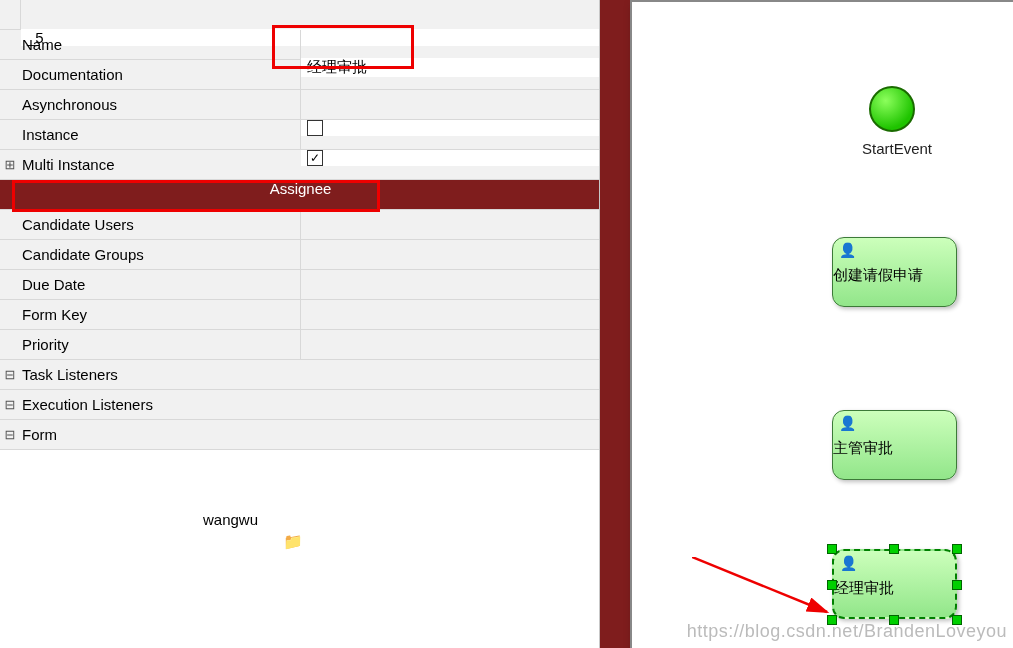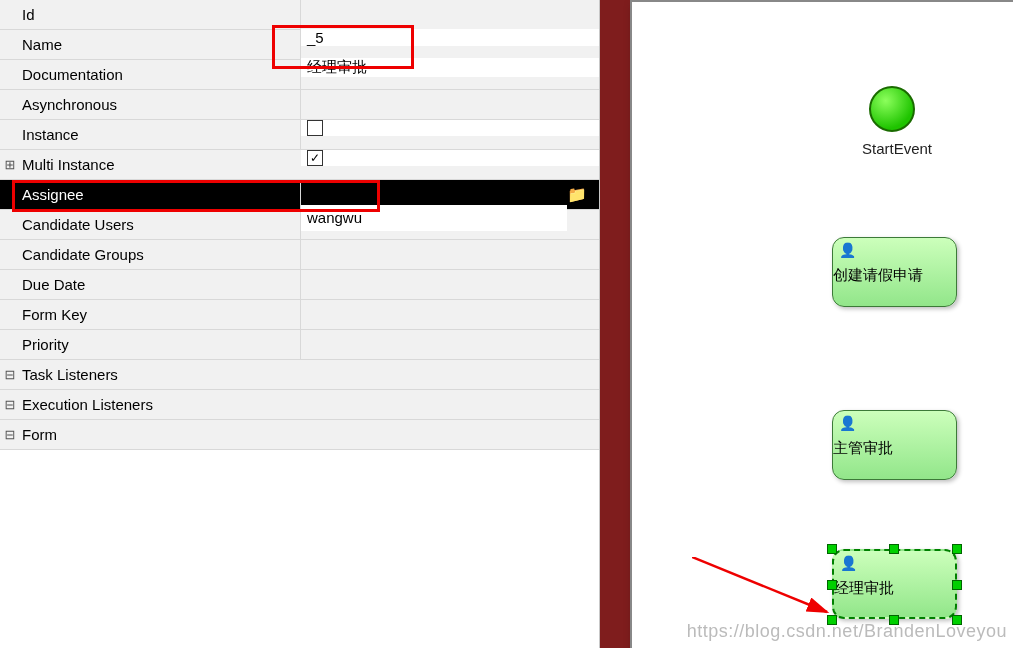--- a/index.html
+++ b/index.html
@@ -51,21 +51,22 @@
   }
   .row .val {
     flex: 1 1 auto;
     padding-left: 6px;
     display: flex;
     align-items: center;
     background: #fff;
     margin-top: 46px;
   }
   .row.selected {
-    background: #000000;
+    background: #7f1d1d;
+    flex-direction: column;
   }
   .row.selected .label { color: #fff; }
   .row.selected .exp { color: #fff; }
   .row .val input[type=text]{
     border: none; outline: none; width: 100%;
     height: 26px; font: inherit; background: #fff;
     padding: 0;
   }
   .chk {
     width: 16px; height: 16px; border: 1px solid #333;
@@ -141,21 +142,20 @@
 </head>
 <body>
 
 <div class="app">
 
   <div class="prop-panel" style="position:relative;">
     <div class="grid">
 
       <div class="row">
         <span class="exp"></span>
-        <span class="label">Id</span>
         <span class="sep"></span>
         <span class="val">_5</span>
       </div>
 
       <div class="row">
         <span class="exp"></span>
         <span class="label">Name</span>
         <span class="sep"></span>
         <span class="val">经理审批</span>
       </div>

